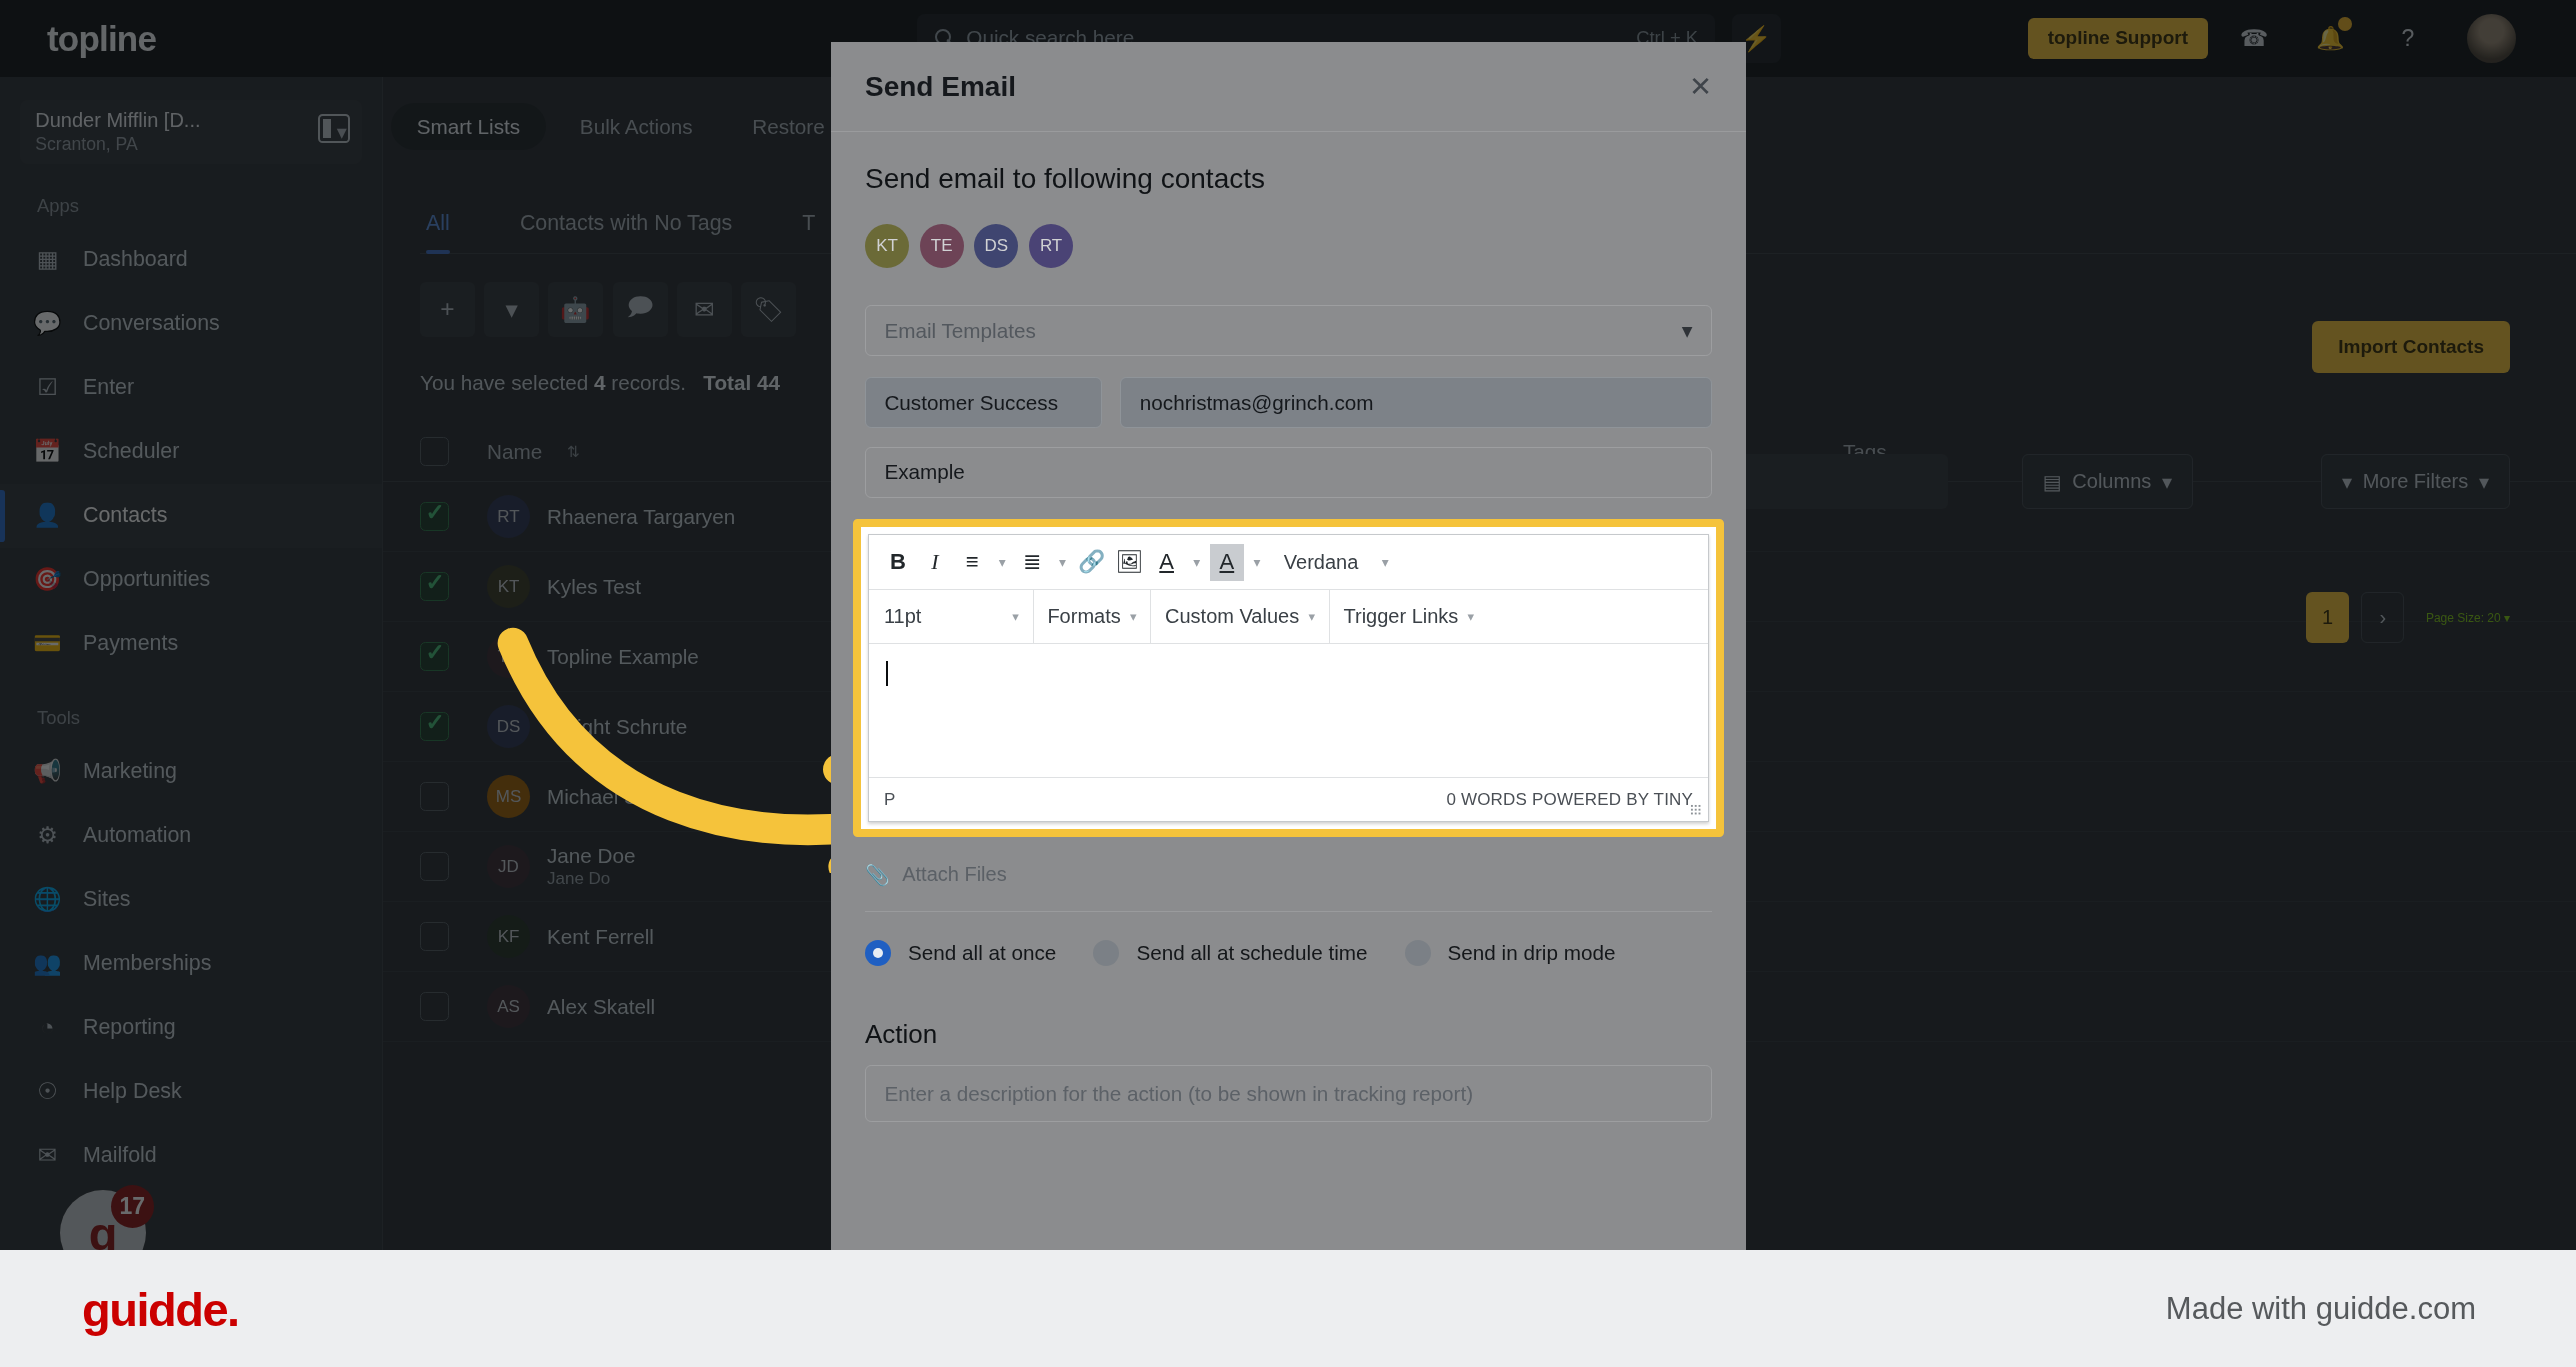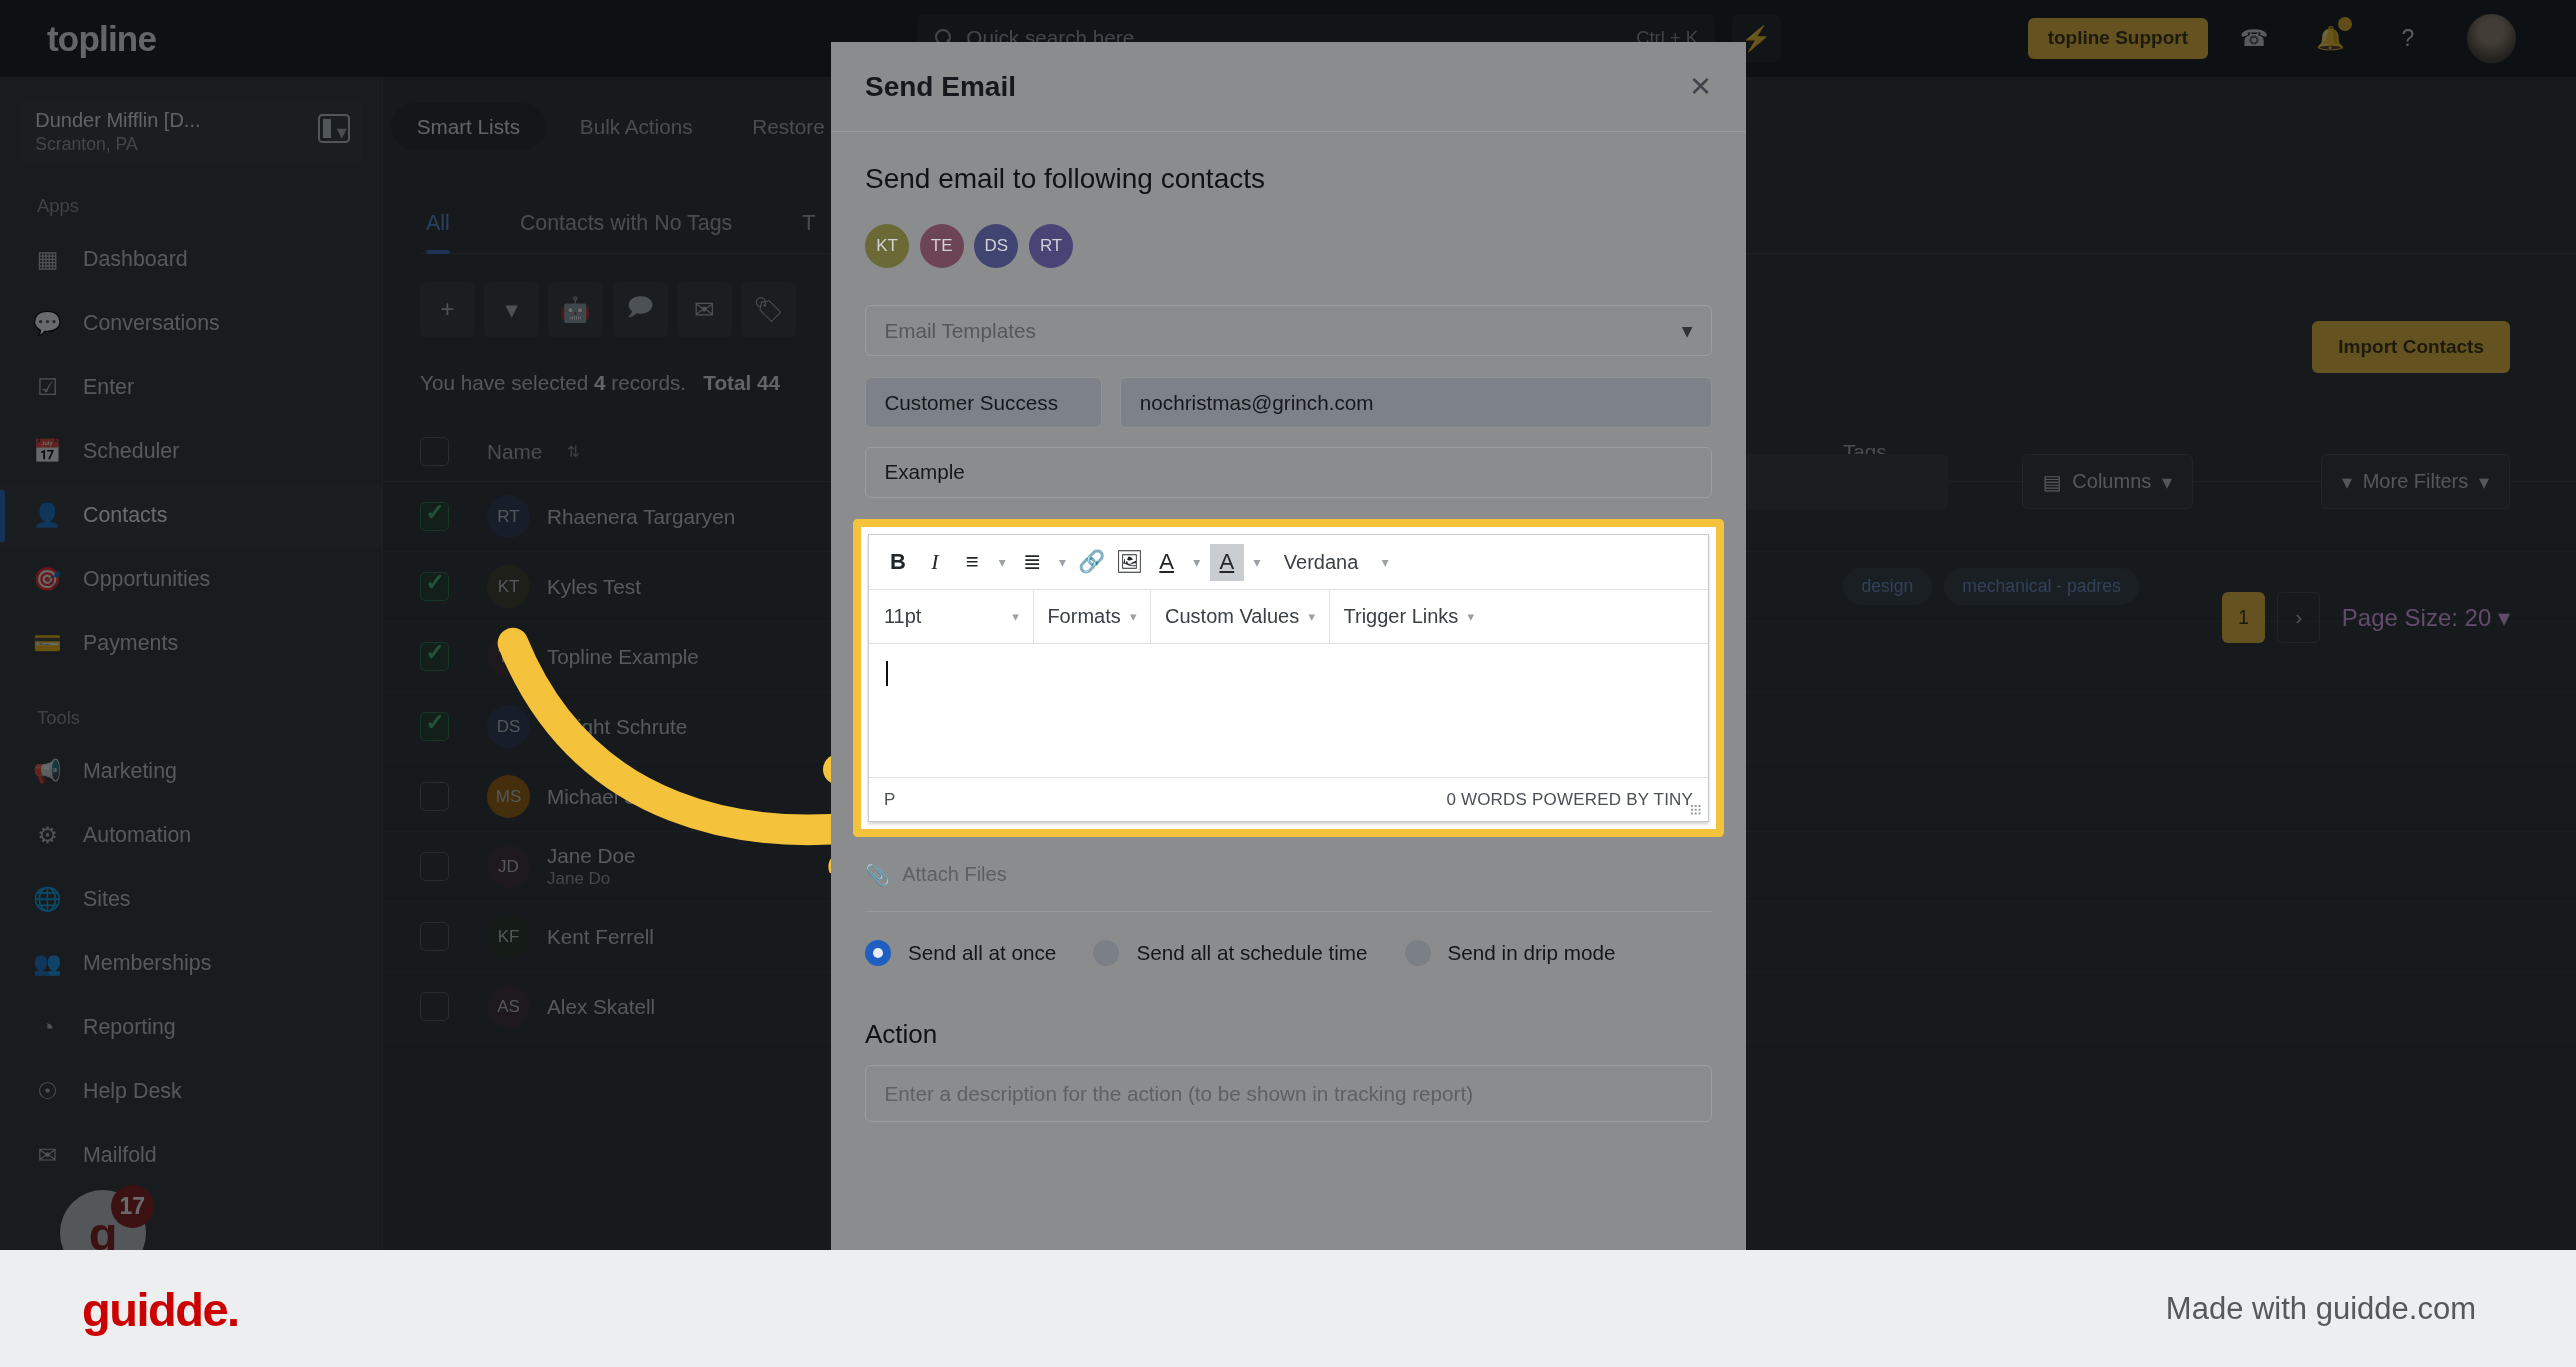--- a/index.html
+++ b/index.html
@@ -169,21 +169,21 @@
   .selinfo b { color: #e9eef3; }
   .pager { position: absolute; right: 66px; top: 515px; display: flex; align-items: center; gap: 12.3px; }
   .pg-num {
     width: 43px; height: 51px; border-radius: 6.1px; background: #f5c33b;
     color: #3a2f06; font-size: 20px; display: flex; align-items: center; justify-content: center;
   }
   .pg-next {
     width: 43px; height: 51px; border-radius: 6.1px; border: 0.8px solid #454b52;
     color: #c6ced5; font-size: 20px; display: flex; align-items: center; justify-content: center;
   }
-  .pg-size { color: #f0abfc; font-size: 24px; margin-left: 9.2px; }
+  .pg-size { color: #84cc16; font-size: 12px; margin-left: 9.2px; }
 
   
   .tbl { margin: 27.6px 0 0 0; width: 100%; }
   .thead {
     display: flex; align-items: center; height: 60px;
     border-bottom: 0.8px solid #3a3f45; color: #aab2ba; font-size: 20.7px;
     padding-left: 37px;
   }
   .trow {
     display: flex; align-items: center; height: 70px;
@@ -517,24 +517,20 @@
             <div class="trow">
               <div class="c-chk">
                 <div class="chk on"></div>
               </div>
               <div class="c-name">
                 <span class="av" style="background:#3a3a26">KT</span>
                 <span class="nm">Kyles Test</span>
               </div>
               <div class="c-phone">(EST)</div>
               <div class="c-act"></div>
-              <div class="c-tags">
-                <span class="tag">design</span>
-                <span class="tag">mechanical - padres</span>
-              </div>
             </div>
             <div class="trow">
               <div class="c-chk">
                 <div class="chk on"></div>
               </div>
               <div class="c-name">
                 <span class="av" style="background:#3b2a33">TE</span>
                 <span class="nm">Topline Example</span>
               </div>
               <div class="c-phone">(EST)</div>

